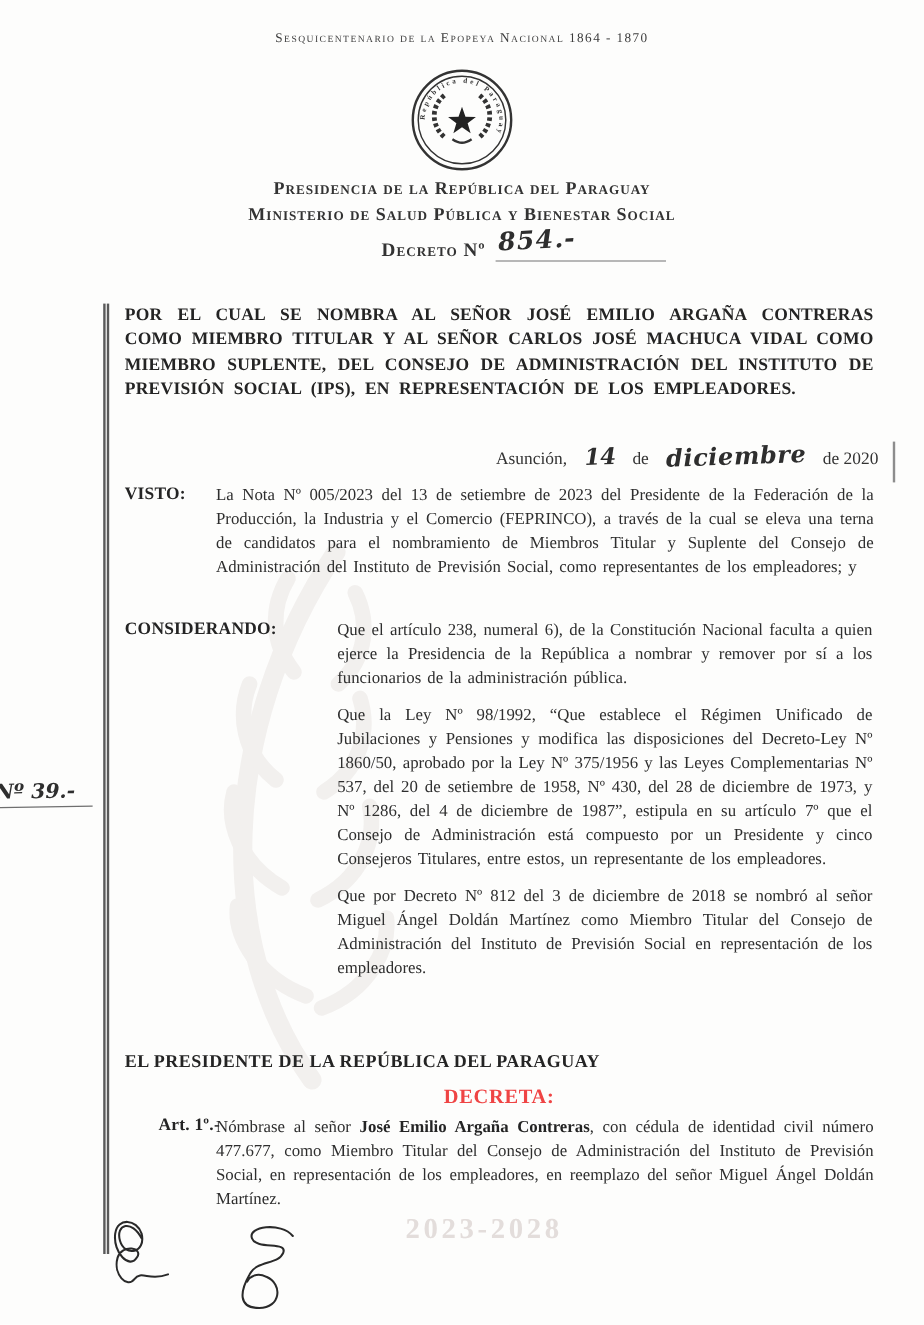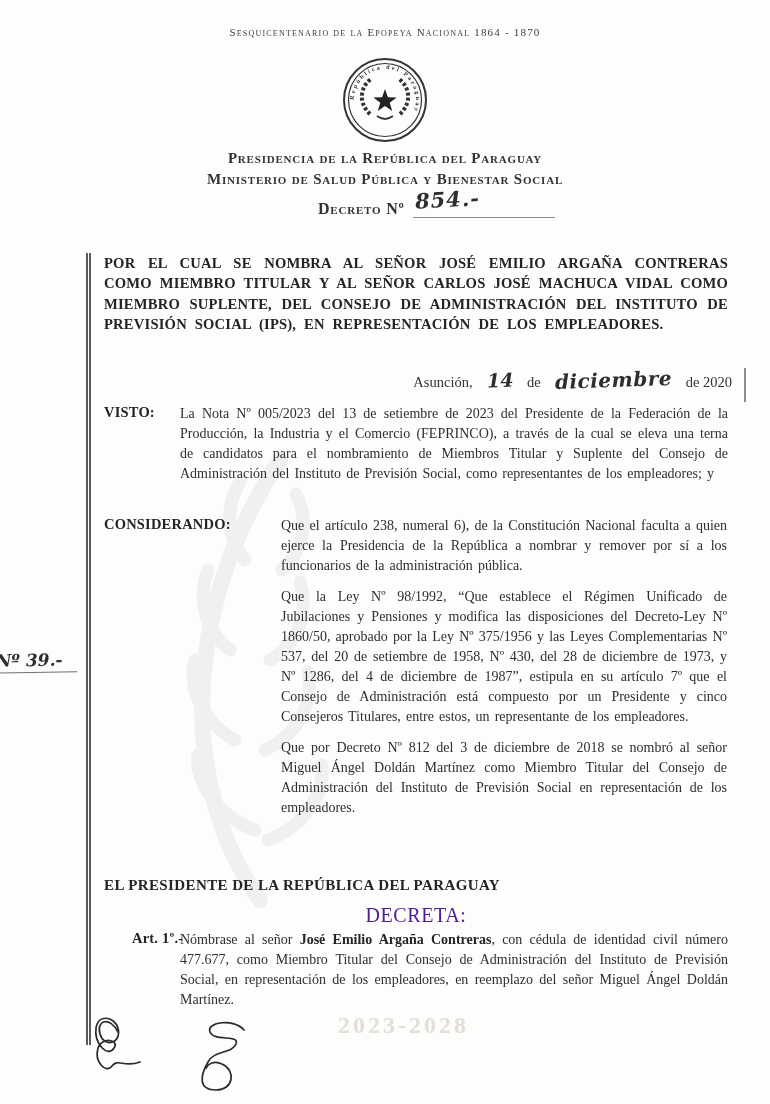--- a/index.html
+++ b/index.html
@@ -93,21 +93,21 @@
     position:absolute;top:852px;left:104px;width:624px;
     font-size:14px;color:#2e2e2e;
   }
   .por-tanto b{font-size:14.5px;letter-spacing:.2px;color:#242424;}
   .decreta-heading{
     position:absolute;top:877px;left:104px;width:624px;text-align:left;
     font-weight:700;font-size:15px;letter-spacing:.4px;color:#242424;
   }
   .decreta-label{
     position:absolute;top:904px;left:104px;width:624px;text-align:center;
-    font-weight:400;font-size:20px;letter-spacing:.6px;color:#4c1d95;
+    font-weight:700;font-size:17px;letter-spacing:.6px;color:#ef4444;
   }
   .art1-text{position:absolute;top:930px;left:180px;width:548px;}
   .art1-text b{color:#242424;}
   
   .sig{position:absolute;}
   .sig1{left:90px;top:1012px;}
   .sig2{left:186px;top:1018px;}
   .margin-note{
     position:absolute;left:-8px;top:650px;
     font-size:17px;transform:rotate(-1deg);

